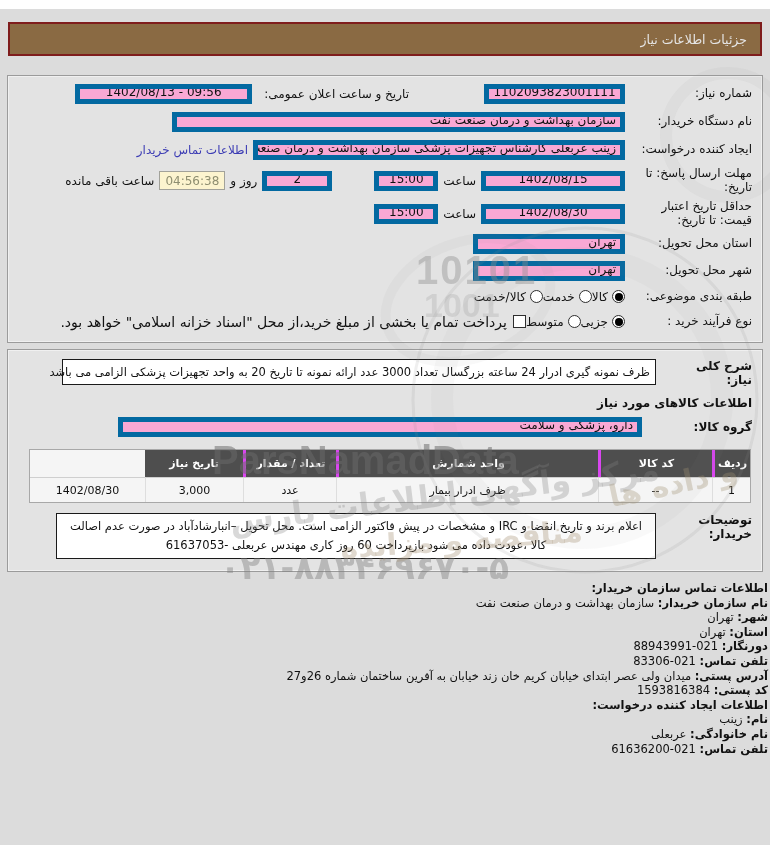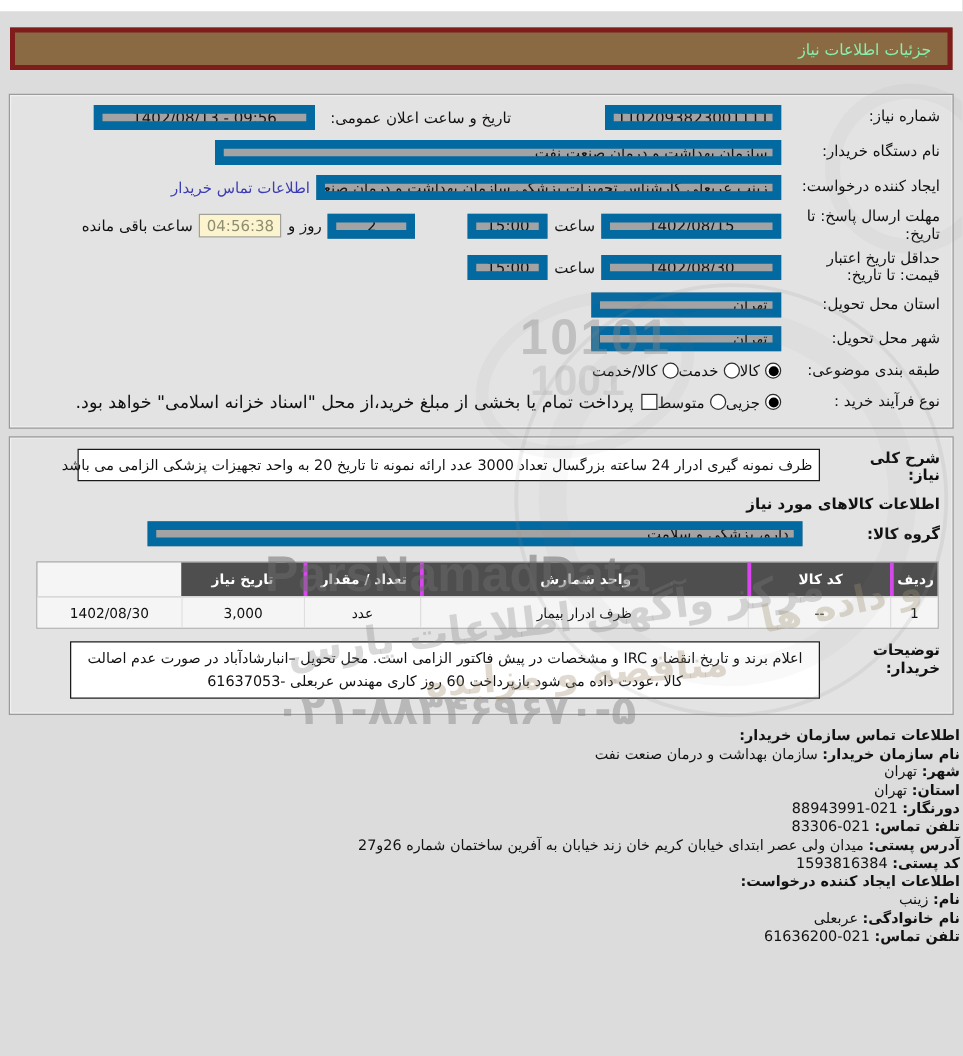--- a/index.html
+++ b/index.html
@@ -1,29 +1,29 @@
 <!DOCTYPE html>
 <html lang="fa"><head>
 <meta charset="utf-8">
 <style>
   *{margin:0;padding:0;box-sizing:border-box}
   html,body{width:770px;height:845px}
   body{background:#dcdcdc;font-family:"DejaVu Sans",sans-serif;position:relative;overflow:hidden;color:#111}
   #page{position:relative;width:770px;height:845px}
   .topstrip{height:9px;background:#ffffff}
-  .titlebar{margin:13px 8px 0;height:34px;background:#8a6a43;border:4px solid #7f1d1d;direction:rtl;display:flex;align-items:center;padding:0 13px;color:#86efac;font-size:12.5px}
+  .titlebar{margin:13px 8px 0;height:34px;background:#8a6a43;border:2px solid #7f1d1d;direction:rtl;display:flex;align-items:center;padding:0 13px;color:#e5e5e5;font-size:12.5px}
   .panel{margin:0 7px;background:#e3e3e3;border:1px solid #9b9b9b;box-shadow:inset 0 0 0 1px #f0f0f0;direction:rtl;padding:4px 5px 8px}
   #panel1{margin-top:19px}
   #panel2{margin-top:6px;padding-bottom:12px}
   .frow{display:flex;align-items:center;min-height:28px;padding-right:5px;font-size:12px}
   .frow.h2{min-height:33px}
   .frow.sm{min-height:25px}
   .flabel{width:127px;flex:none;line-height:13.5px}
   .blabel{font-weight:bold;font-size:12px;flex:none;line-height:14px}
-  .tb{background:#a3a3a3;border:7px solid #0369a1;height:20px;display:flex;align-items:center;font-size:12px;flex:none;overflow:hidden;white-space:nowrap}
+  .tb{background:#f9a8d4;border:5px solid #0369a1;height:20px;display:flex;align-items:flex-end;font-size:12px;flex:none;overflow:hidden;white-space:nowrap}
   .tb.c{justify-content:center}
   .tb.r{padding:0 4px}
   .ltr{direction:ltr;unicode-bidi:isolate}
   .lbl{margin:0 5px;flex:none}
   .link{color:#3c3cb4;font-size:12px;margin-right:5px;cursor:pointer;flex:none}
   .cd{background:#fcf4cf;border:1px solid #a2a29a;color:#8e8e70;width:66px;height:19px;display:flex;align-items:center;justify-content:center;font-size:12px;flex:none}
   .radio{width:13px;height:13px;border-radius:50%;background:#fff;border:1px solid #2e2e2e;flex:none;margin-left:4px;display:flex;align-items:center;justify-content:center}
   .radio.on::after{content:"";width:8px;height:8px;border-radius:50%;background:#000}
   .opt{display:flex;align-items:center;}
   .cb{width:13px;height:13px;background:#fff;border:1px solid #2e2e2e;flex:none;margin-left:6px}

